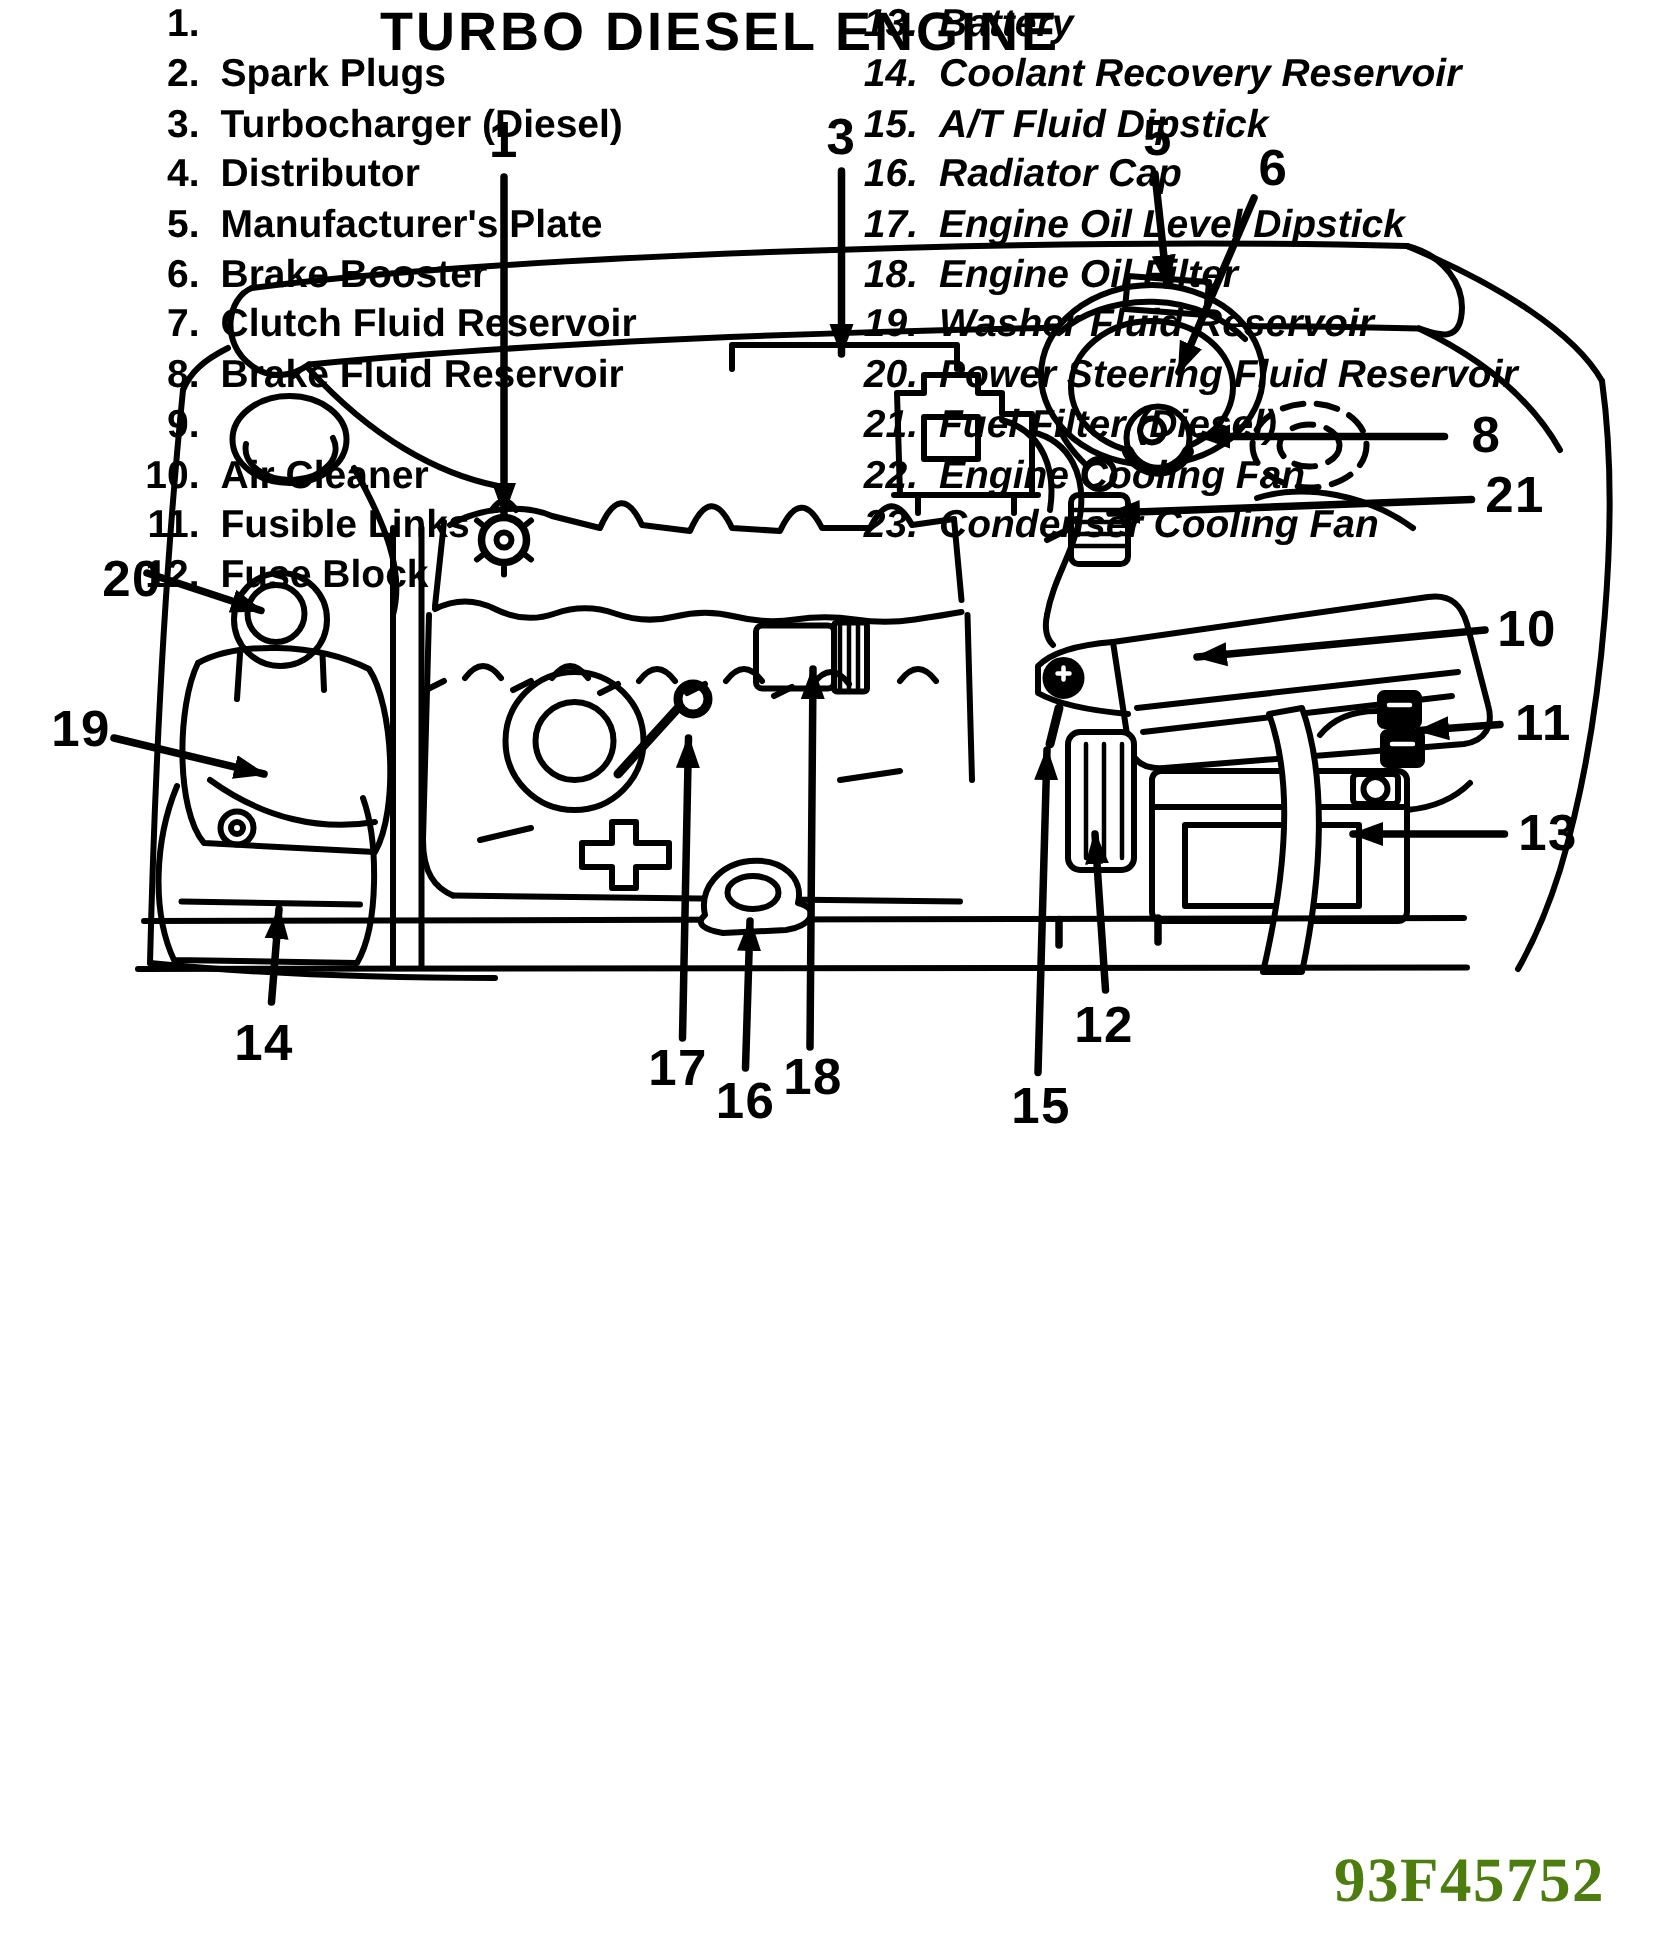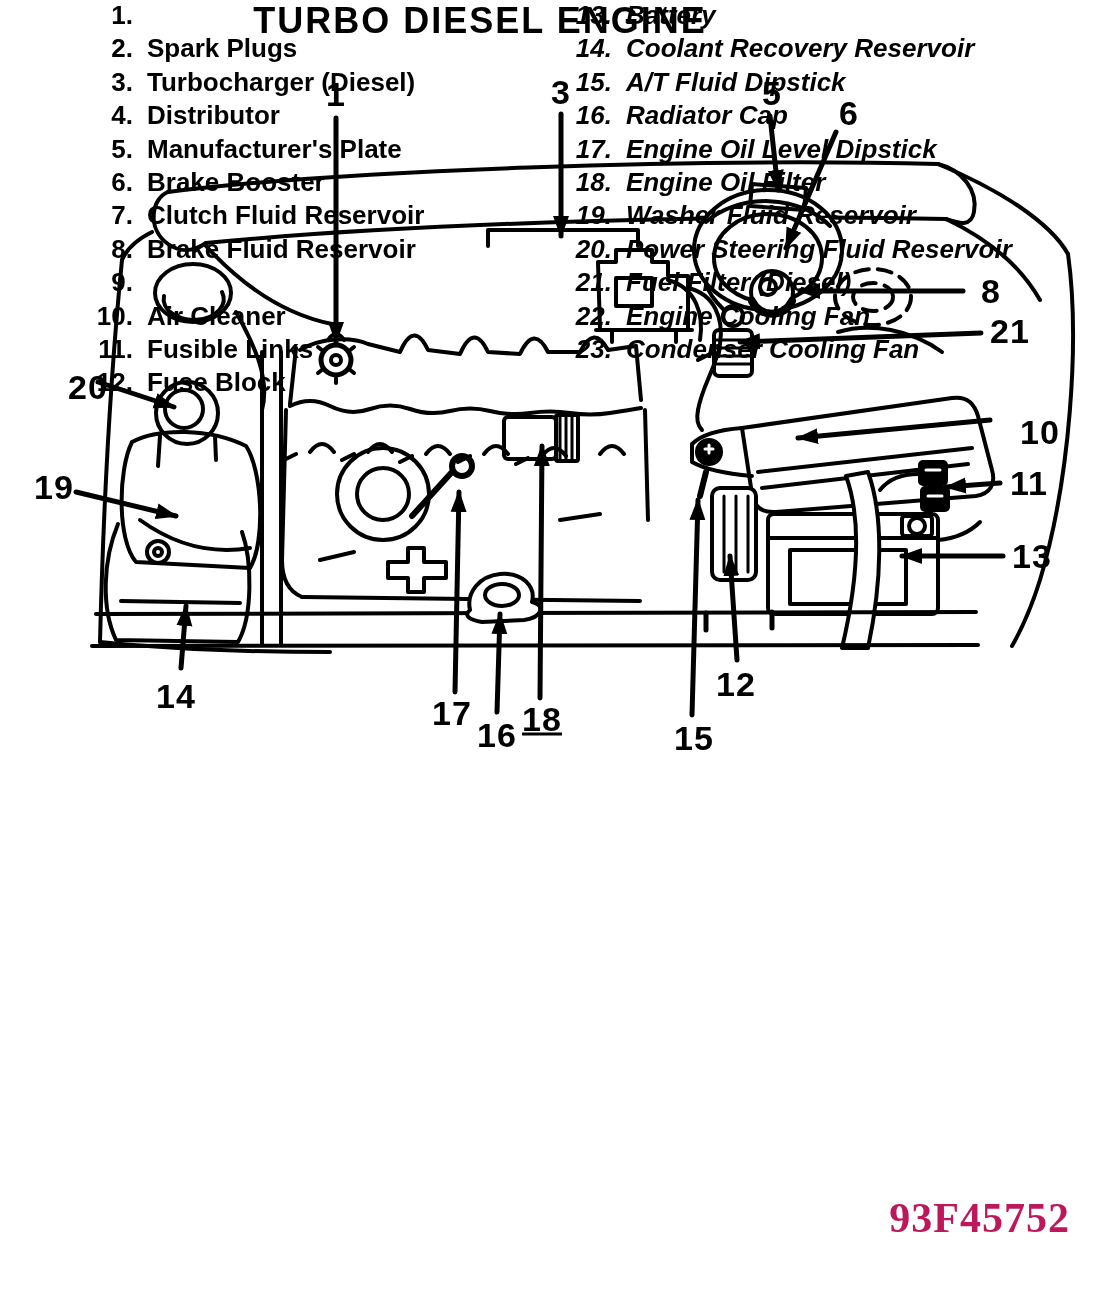--- a/index.html
+++ b/index.html
@@ -51,26 +51,26 @@
   .legend-num{
     display:inline-block;
     text-align:right;
     flex:0 0 auto;
   }
   .legend-col.left .legend-num{width:50px;}
   .legend-col.right .legend-num{width:54px;}
   .legend-text{margin-left:14px;}
   .fig-code{
     position:absolute;
-    top:1194px; right:44px;
+    top:1230px; right:44px;
     font-family:"Liberation Serif", serif;
     font-weight:700;
     font-size:42px;
     letter-spacing:1px;
-    color:#be185d;
+    color:#4d7c0f;
   }
 </style>
 </head>
 <body>
 
 <div class="page">
 
   <svg class="diagram" width="1114" height="760" viewBox="0 0 1114 760" fill="none" stroke="#000" stroke-width="4" stroke-linecap="round" stroke-linejoin="round">
 
     <defs>
@@ -265,29 +265,29 @@
       <line x1="737" y1="660" x2="730" y2="556" marker-end="url(#arrow)"></line>
     </g>
   </svg>
 
   <span class="callout" style="left:336px;top:94px;">1</span>
   <span class="callout" style="left:561px;top:92px;">3</span>
   <span class="callout" style="left:772px;top:93px;">5</span>
   <span class="callout" style="left:849px;top:113px;">6</span>
   <span class="callout" style="left:991px;top:291px;">8</span>
   <span class="callout" style="left:1010px;top:331px;">21</span>
-  <span class="callout" style="left:1018px;top:432px;margin-left:22px;">10</span>
+  <span class="callout" style="left:1018px;top:420px;">10</span>
   <span class="callout" style="left:1029px;top:483px;">11</span>
   <span class="callout" style="left:1032px;top:556px;">13</span>
   <span class="callout" style="left:72px;top:387px;margin-left:16px;">20</span>
   <span class="callout" style="left:54px;top:487px;text-align:right;">19</span>
   <span class="callout" style="left:176px;top:696px;">14</span>
   <span class="callout" style="left:452px;top:713px;">17</span>
   <span class="callout" style="left:497px;top:735px;">16</span>
-  <span class="callout" style="left:542px;top:719px;text-decoration:underline;">18</span>
+  <span class="callout" style="left:542px;top:719px;">18</span>
   <span class="callout" style="left:694px;top:738px;">15</span>
   <span class="callout" style="left:736px;top:684px;">12</span>
 
   <div class="fig-title">TURBO DIESEL ENGINE</div>
 
   <div class="legend">
     <div class="legend-col left">
       <div class="legend-row">
           <span class="legend-num">1.</span>
         </div>

